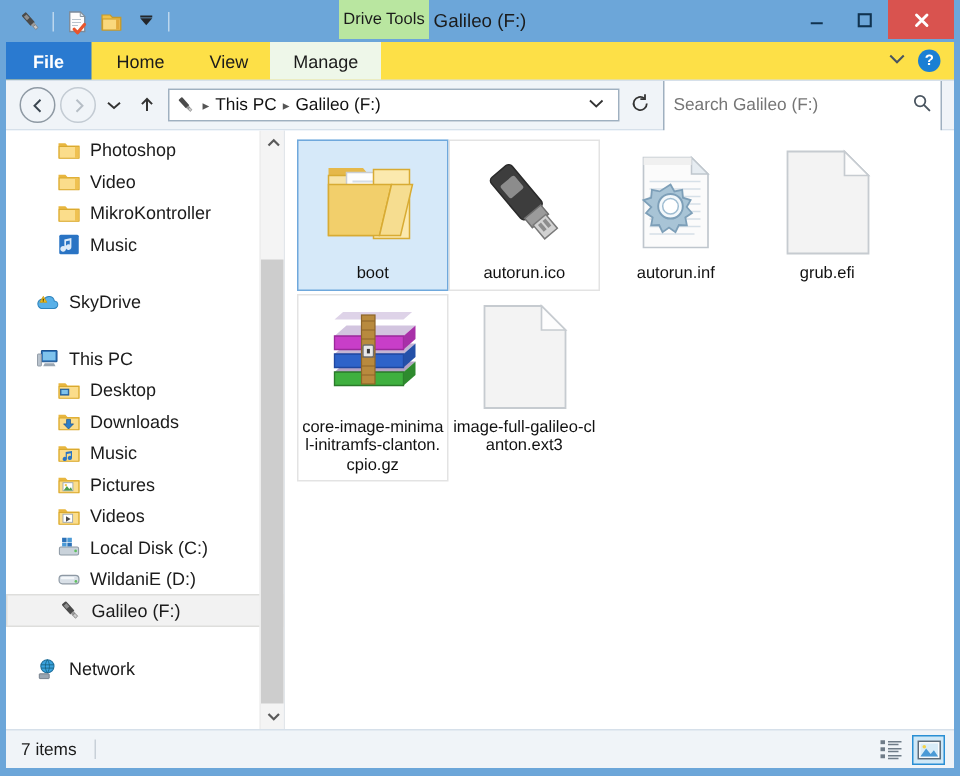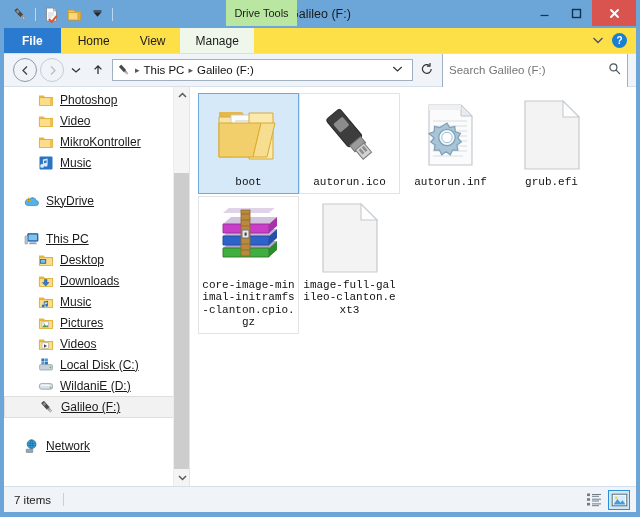--- a/index.html
+++ b/index.html
@@ -41,21 +41,21 @@
     margin: 0 2px;
   }
   #window-title {
     position: absolute; left: 0; right: 0; top: 0; height: 28px;
     display: flex; align-items: center; justify-content: center;
     font-size: 12.5px; color: #1b1b1b;
     pointer-events: none;
   }
   #ctx-tab {
     position: absolute; left: 222px; top: 0;
-    width: 71px; height: 26px;
+    width: 60px; height: 26px;
     background: #b9e6a0;
     display: flex; align-items: center; justify-content: center;
     font-size: 11px; color: #1b1b1b;
   }
   #wincontrols {
     position: absolute; right: 0; top: 0;
     height: 26px; display: flex; z-index: 3;
   }
   .wc {
     width: 32px; height: 26px;
@@ -147,21 +147,21 @@
   
   #navpane {
     flex: 0 0 186px; position: relative;
     background: #fff; overflow: hidden;
     border-right: 1px solid #e2e6ea;
   }
   #navlist { padding-top: 2px; }
   .navitem {
     height: 21px; display: flex; align-items: center;
     font-size: 12px; color: #1b1b1b;
-    padding-left: 22px; gap: 6px; white-space: nowrap; text-decoration: underline;
+    padding-left: 22px; gap: 6px; white-space: nowrap;
   }
   .navitem.indent { padding-left: 34px; }
   .navitem.root { padding-left: 20px; }
   .navitem.sel { background: #f2f2f2; border: 1px solid #dededc; height: 22px; }
   .navgap { height: 17px; }
   .nicon { width: 16px; height: 16px; flex: 0 0 16px; display:block; }
 
   
   #navscroll {
     position: absolute; right: 0; top: 0; bottom: 0; width: 16px;
@@ -182,21 +182,20 @@
 
   
   #content {
     flex: 1 1 auto; position: relative;
     background: #fff; overflow: hidden;
     padding: 4px 0 0 8px;
   }
   #filegrid {
     display: flex; flex-wrap: wrap;
     align-content: flex-start;
-    font-family: Liberation Mono, monospace;
   }
   .fileitem {
     width: 101px; margin: 2px 0 0 0;
     display: flex; flex-direction: column; align-items: center;
     padding: 3px 2px 4px 2px;
     border: 1px solid transparent;
   }
   .fileitem.selected {
     background: #d6e9f9; border: 1px solid #6fa8dc;
   }

